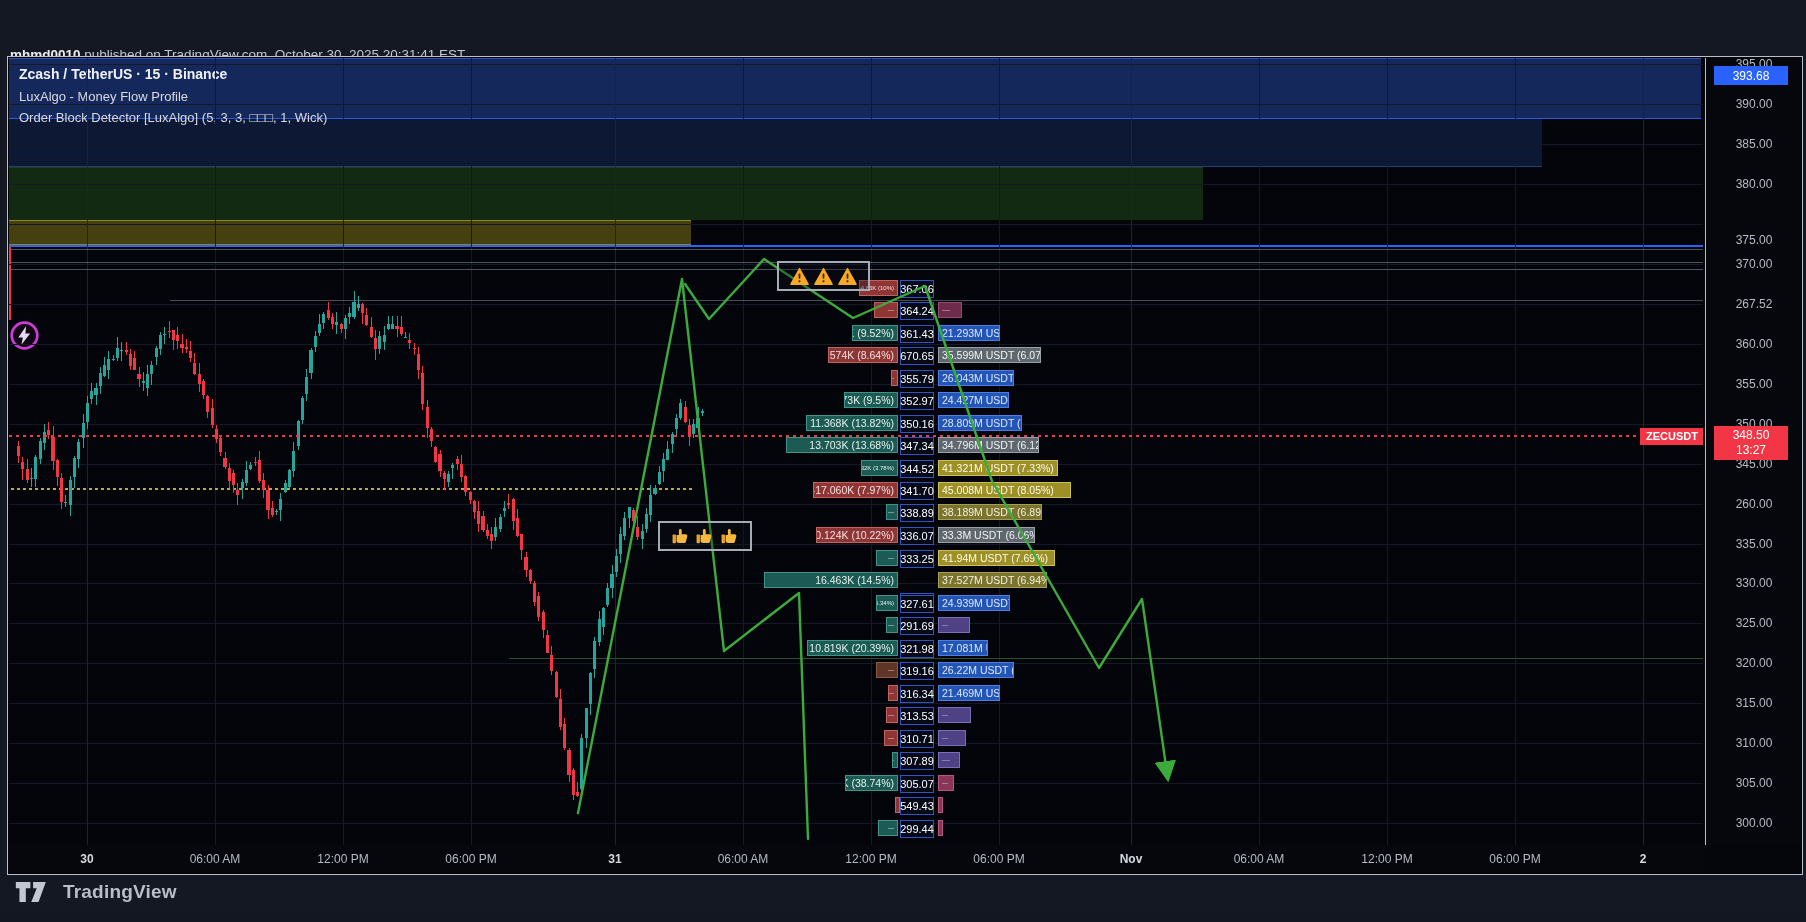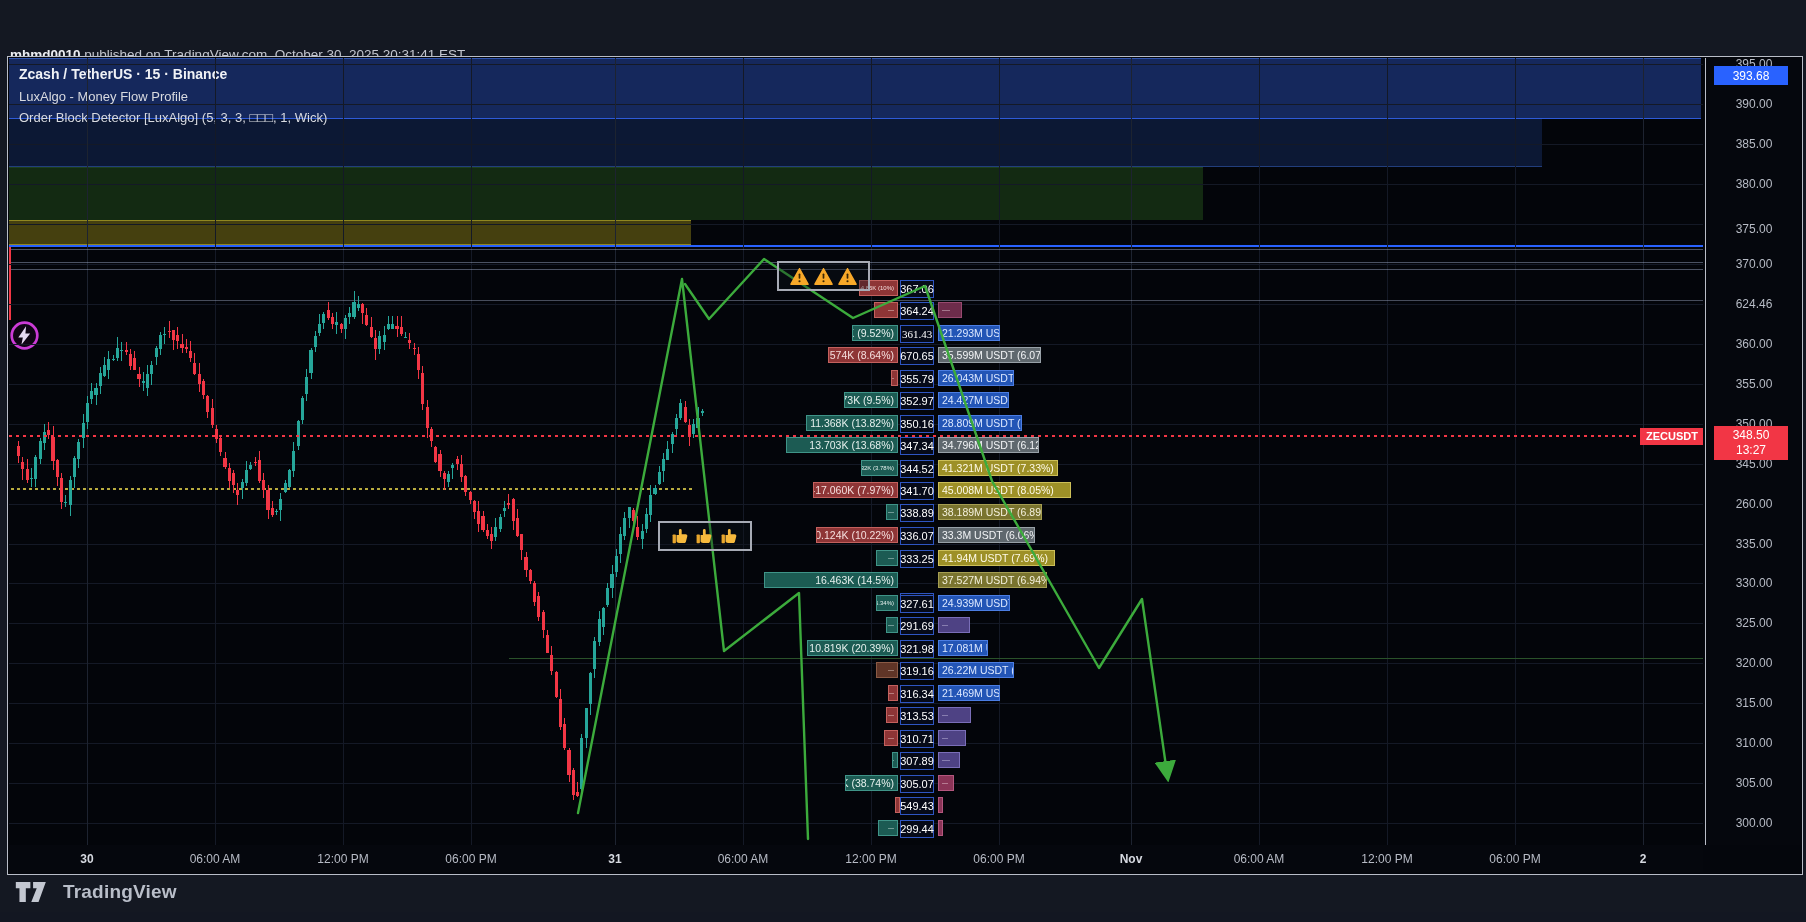--- a/index.html
+++ b/index.html
@@ -438,21 +438,21 @@
         <div class="cndl" style="left: 687.4px; top: 359.825px; width: 3.2px; height: 10.156px; background: rgb(38, 166, 154);"></div>
         <div class="wick" style="left: 692.8px; top: 351.329px; width: 1px; height: 6.88697px; background: rgb(38, 166, 154);"></div>
         <div class="cndl" style="left: 691.7px; top: 352.682px; width: 3.2px; height: 1.93062px; background: rgb(38, 166, 154);"></div>
         <div style="left: 160.5px; top: 219px; width: 1.6px; height: 56px; background: rgb(242, 54, 69);"></div>
         <div class="pbox" style="left: 891px; top: 221.561px;">367.06</div>
         <div class="lbar bar-red fs-sm" style="left: 850px; top: 221.561px; width: 39px;">-4.85K (10%)</div>
         <div style="left: 934px; top: 222.561px; width: 2px; height: 17px; background: rgb(242, 54, 69);"></div>
         <div class="pbox" style="left: 891px; top: 244.078px;">364.24</div>
         <div class="lbar bar-red fs-sm" style="left: 865px; top: 244.078px; width: 24px;">---</div>
         <div class="rbar bar-maroon fs-sm" style="left: 929px; top: 244.078px; width: 24px;">----</div>
-        <div class="pbox" style="left: 891px; top: 266.516px; font-family: Liberation Serif, serif;">361.43</div>
+        <div class="pbox" style="left: 891px; top: 266.516px;">361.43</div>
         <div class="lbar bar-teal fs-big" style="left: 843px; top: 266.516px; width: 46px;">5.615K (9.52%)</div>
         <div class="rbar bar-blue fs-big" style="left: 929px; top: 266.516px; width: 62px;">21.293M USDT (3.6%)</div>
         <div class="pbox" style="left: 891px; top: 289.034px;">670.65</div>
         <div class="lbar bar-red fs-big" style="left: 819px; top: 289.034px; width: 70px;">-8.574K (8.64%)</div>
         <div class="rbar bar-gray fs-big" style="left: 929px; top: 289.034px; width: 103px;">35.599M USDT (6.07%)</div>
         <div class="pbox" style="left: 891px; top: 311.552px;">355.79</div>
         <div class="lbar bar-red fs-sm" style="left: 882px; top: 311.552px; width: 7px;">-</div>
         <div class="rbar bar-blue fs-big" style="left: 929px; top: 311.552px; width: 76px;">26.043M USDT (4.47%)</div>
         <div class="pbox" style="left: 891px; top: 334.069px;">352.97</div>
         <div class="lbar bar-teal fs-big" style="left: 835px; top: 334.069px; width: 54px;">6.573K (9.5%)</div>
@@ -560,23 +560,23 @@
             <path d="M16.5 6 9 17h4.4L12 24l8.5-11h-4.6z" fill="#e6d9f2"></path>
           </svg></div>
         <div class="tag" id="tag-sym" style="left: 1631px; top: 369.762px;">ZECUSDT</div>
       </div>
     <div id="paxis">
 
     <div class="ptick" style="top: -0.5402px;">395.00</div>
         <div class="ptick" style="top: 39.3848px;">390.00</div>
         <div class="ptick" style="top: 79.3098px;">385.00</div>
         <div class="ptick" style="top: 119.235px;">380.00</div>
-        <div class="ptick" style="top: 164px;">375.00</div>
+        <div class="ptick" style="top: 175px;">375.00</div>
         <div class="ptick" style="top: 199.085px;">370.00</div>
-        <div class="ptick" style="top: 239.01px;">624.46</div>
+        <div class="ptick" style="top: 239.01px;">267.52</div>
         <div class="ptick" style="top: 278.935px;">360.00</div>
         <div class="ptick" style="top: 318.86px;">355.00</div>
         <div class="ptick" style="top: 358.785px;">350.00</div>
         <div class="ptick" style="top: 398.71px;">345.00</div>
         <div class="ptick" style="top: 438.635px;">260.00</div>
         <div class="ptick" style="top: 478.56px;">335.00</div>
         <div class="ptick" style="top: 518.485px;">330.00</div>
         <div class="ptick" style="top: 558.41px;">325.00</div>
         <div class="ptick" style="top: 598.335px;">320.00</div>
         <div class="ptick" style="top: 638.26px;">315.00</div>

